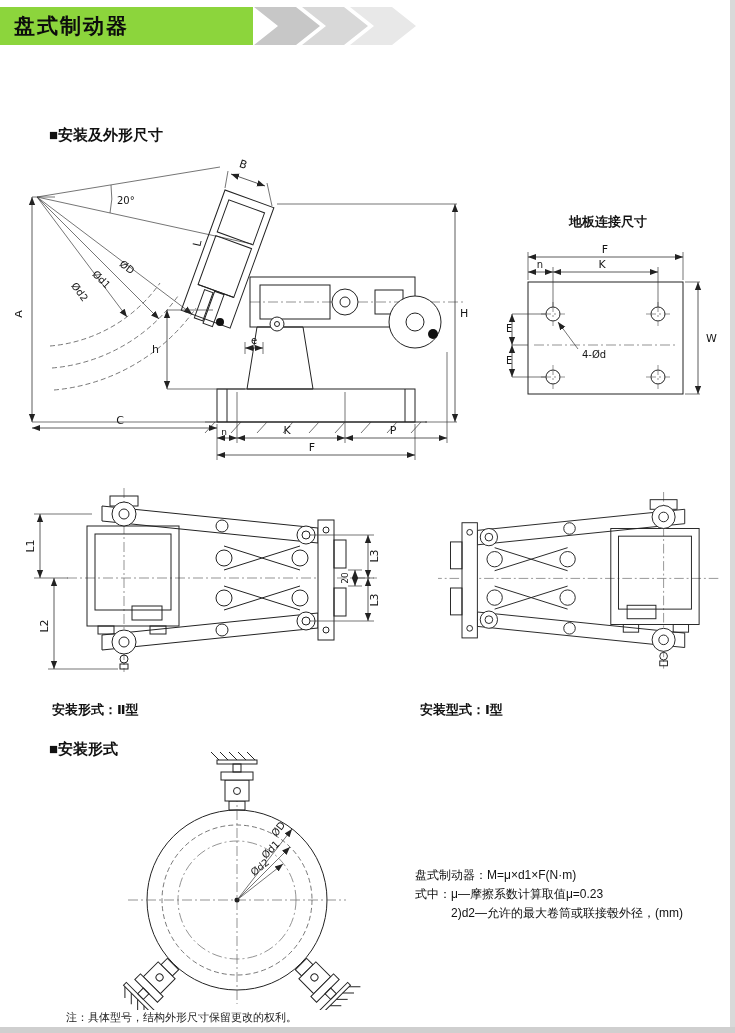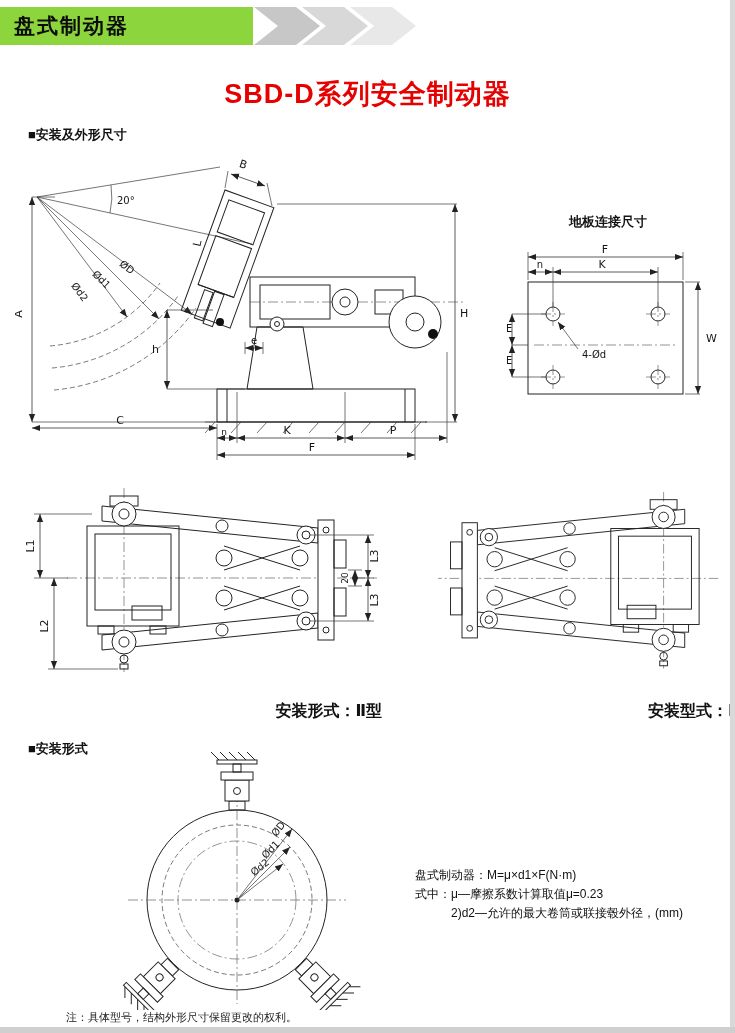--- a/index.html
+++ b/index.html
@@ -15,22 +15,22 @@
       display:flex;align-items:center;padding-left:14px;box-sizing:border-box;
       font-size:21px;font-weight:bold;color:#0c0c0c;letter-spacing:2px;}
   .chev{position:absolute;top:0;height:38px;width:66px;
       clip-path:polygon(0 0,42px 0,100% 50%,42px 100%,0 100%,24px 50%);}
   .chev1{left:254px;background:#c7c7c7;}
   .chev2{left:302px;background:#d8d8d8;}
   .chev3{left:350px;background:#e8e8e8;}
 
   .page-title{position:absolute;left:0;top:76px;width:735px;text-align:center;
       color:#e60000;font-size:27px;font-weight:bold;letter-spacing:1px;}
-  .sec-head{position:absolute;font-size:13px;font-weight:bold;color:#111;}
-  .caption{position:absolute;font-size:16px;font-weight:bold;color:#111;text-align:right;}
+  .sec-head{position:absolute;font-size:15px;font-weight:bold;color:#111;margin-left:21px;}
+  .caption{position:absolute;font-size:13px;font-weight:bold;color:#111;text-align:left;}
 
   svg text{font-family:"DejaVu Sans","Liberation Sans",sans-serif;fill:#151515;}
   .t11{font-size:11px;} .t10{font-size:10px;} .t9{font-size:9px;}
   .t13b{font-size:13px;font-weight:bold;}
   .ln{fill:none;stroke:#232323;stroke-width:1;}
   .thin{fill:none;stroke:#3a3a3a;stroke-width:0.7;}
   .dim{fill:none;stroke:#333;stroke-width:0.8;}
   .dash{fill:none;stroke:#555;stroke-width:0.8;stroke-dasharray:5,3;}
   .cl{fill:none;stroke:#666;stroke-width:0.7;stroke-dasharray:10,3,2,3;}
 
@@ -108,21 +108,20 @@
     </defs>
   </svg>
 
   <div class="banner">
     <div class="banner-green">盘式制动器</div>
     <div class="chev chev1"></div>
     <div class="chev chev2"></div>
     <div class="chev chev3"></div>
   </div>
 
-  <div class="page-title">SBD-D系列安全制动器</div>
 
   <div class="sec-head" style="left:28px;top:126px;">■安装及外形尺寸</div>
 
   <svg class="abs" style="left:15px;top:152px" width="455" height="315" viewBox="0 0 455 315">
 
     <g class="thin">
       <line x1="22" y1="45" x2="205" y2="15"></line>
       <line x1="22" y1="45" x2="237" y2="92"></line>
       <path d="M 96 33 A 75 75 0 0 1 95 61"></path>
       <line x1="22" y1="45" x2="177" y2="162" marker-end="url(#arr)"></line>

